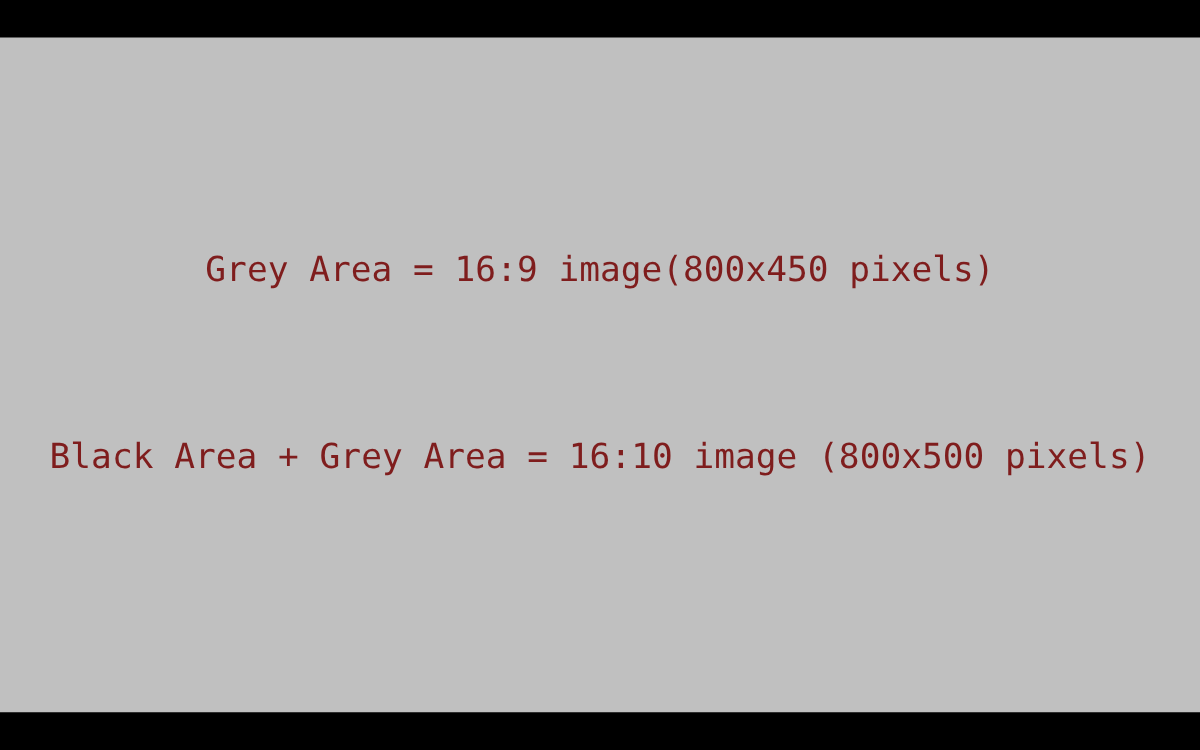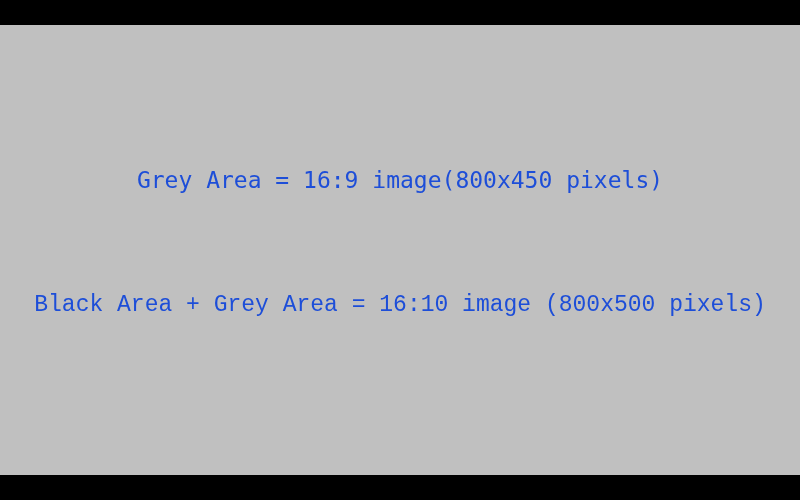--- a/index.html
+++ b/index.html
@@ -36,30 +36,30 @@
     width: 800px;
     height: 450px;
     background: #c0c0c0;
   }
 
   .caption {
     position: absolute;
     left: 0;
     width: 800px;
     text-align: center;
-    color: #1d4ed8;
+    color: #7f1d1d;
     font-family: "DejaVu Sans Mono", "Liberation Mono", monospace;
     font-size: 23px;
     line-height: 23px;
     letter-spacing: 0px;
     white-space: pre;
   }
   
   #caption-primary   { top: 144px; }
-  #caption-secondary { top: 269px; font-family: Liberation Mono, monospace; }
+  #caption-secondary { top: 269px; }
 </style>
 </head>
 <body>
 
 <div id="canvas">
 
   <div id="bar-top" class="letterbox-bar"></div>
 
   <div id="grey-area">
 

